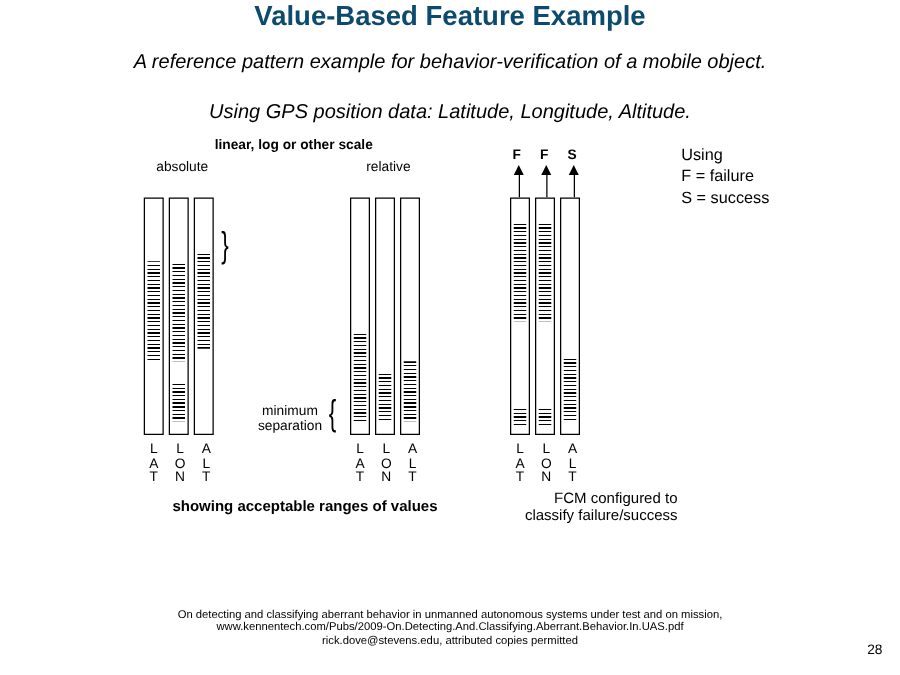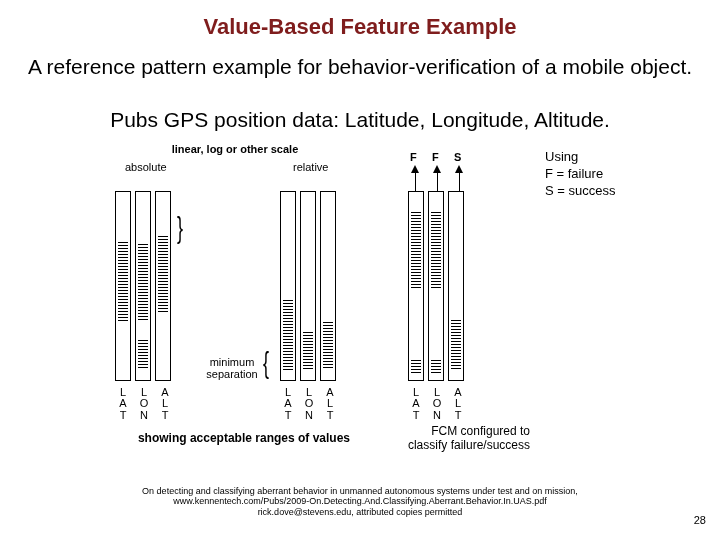--- a/index.html
+++ b/index.html
@@ -9,28 +9,28 @@
     height: 540px;
     font-family: Arial, Helvetica, sans-serif;
     background: #fff;
     color: #000;
     position: relative;
   }
   .title {
     text-align: center;
     font-size: 22px;
     font-weight: bold;
-    color: #7f1d1d;
-    margin-top: 14px;
+    color: #0c4a6e;
   }
   .subtitle {
     text-align: center;
-    font-size: 21px;
+    font-size: 16px;
     margin-top: 14px;
     line-height: 1.25;
+    font-style: italic;
   }
   .diagram {
     position: relative;
     margin-top: 8px;
     height: 300px;
   }
   .scale-label {
     position: absolute;
     font-weight: bold;
     font-size: 11px;
@@ -123,21 +123,21 @@
   }
 </style>
 </head>
 <body>
 
 <div class="title">Value-Based Feature Example</div>
 
 <div class="subtitle">
   <span>A reference pattern example for behavior-verification of a mobile object.</span><br>
   <br>
-  <span>Pubs GPS position data: Latitude, Longitude, Altitude.</span>
+  <span>Using GPS position data: Latitude, Longitude, Altitude.</span>
 </div>
 
 <div class="diagram">
 
   <div class="scale-label" style="left:150px; top:2px; width:170px;">linear, log or other scale</div>
   <div class="group-label" style="left:125px; top:20px;">absolute</div>
   <div class="group-label" style="left:293px; top:20px;">relative</div>
 
   <div class="bars" style="left:115px;">
     <div class="barframe">
@@ -205,21 +205,21 @@
   <div class="col-label" style="left:428px;">L<br>O<br>N</div>
   <div class="col-label" style="left:449px;">A<br>L<br>T</div>
 
   <div class="output" style="left:545px; top:8px;">
     <span>Using</span><br>
     <span>F = failure</span><br>
     <span>S = success</span>
   </div>
 
   <div class="caption" style="left:100px; top:290px; width:250px; font-weight:bold; font-size:12px;">showing acceptable ranges of values</div>
-  <div class="caption" style="left:380px; top:283px; width:150px;">
+  <div class="caption" style="left:392px; top:283px; width:150px;">
     <span>FCM configured to</span><br>
     <span>classify failure/success</span>
   </div>
 
 </div>
 
 <div class="footer">
   <span>On detecting and classifying aberrant behavior in unmanned autonomous systems under test and on mission,</span><br>
   <span>www.kennentech.com/Pubs/2009-On.Detecting.And.Classifying.Aberrant.Behavior.In.UAS.pdf</span><br>
   <span>rick.dove@stevens.edu, attributed copies permitted</span>

